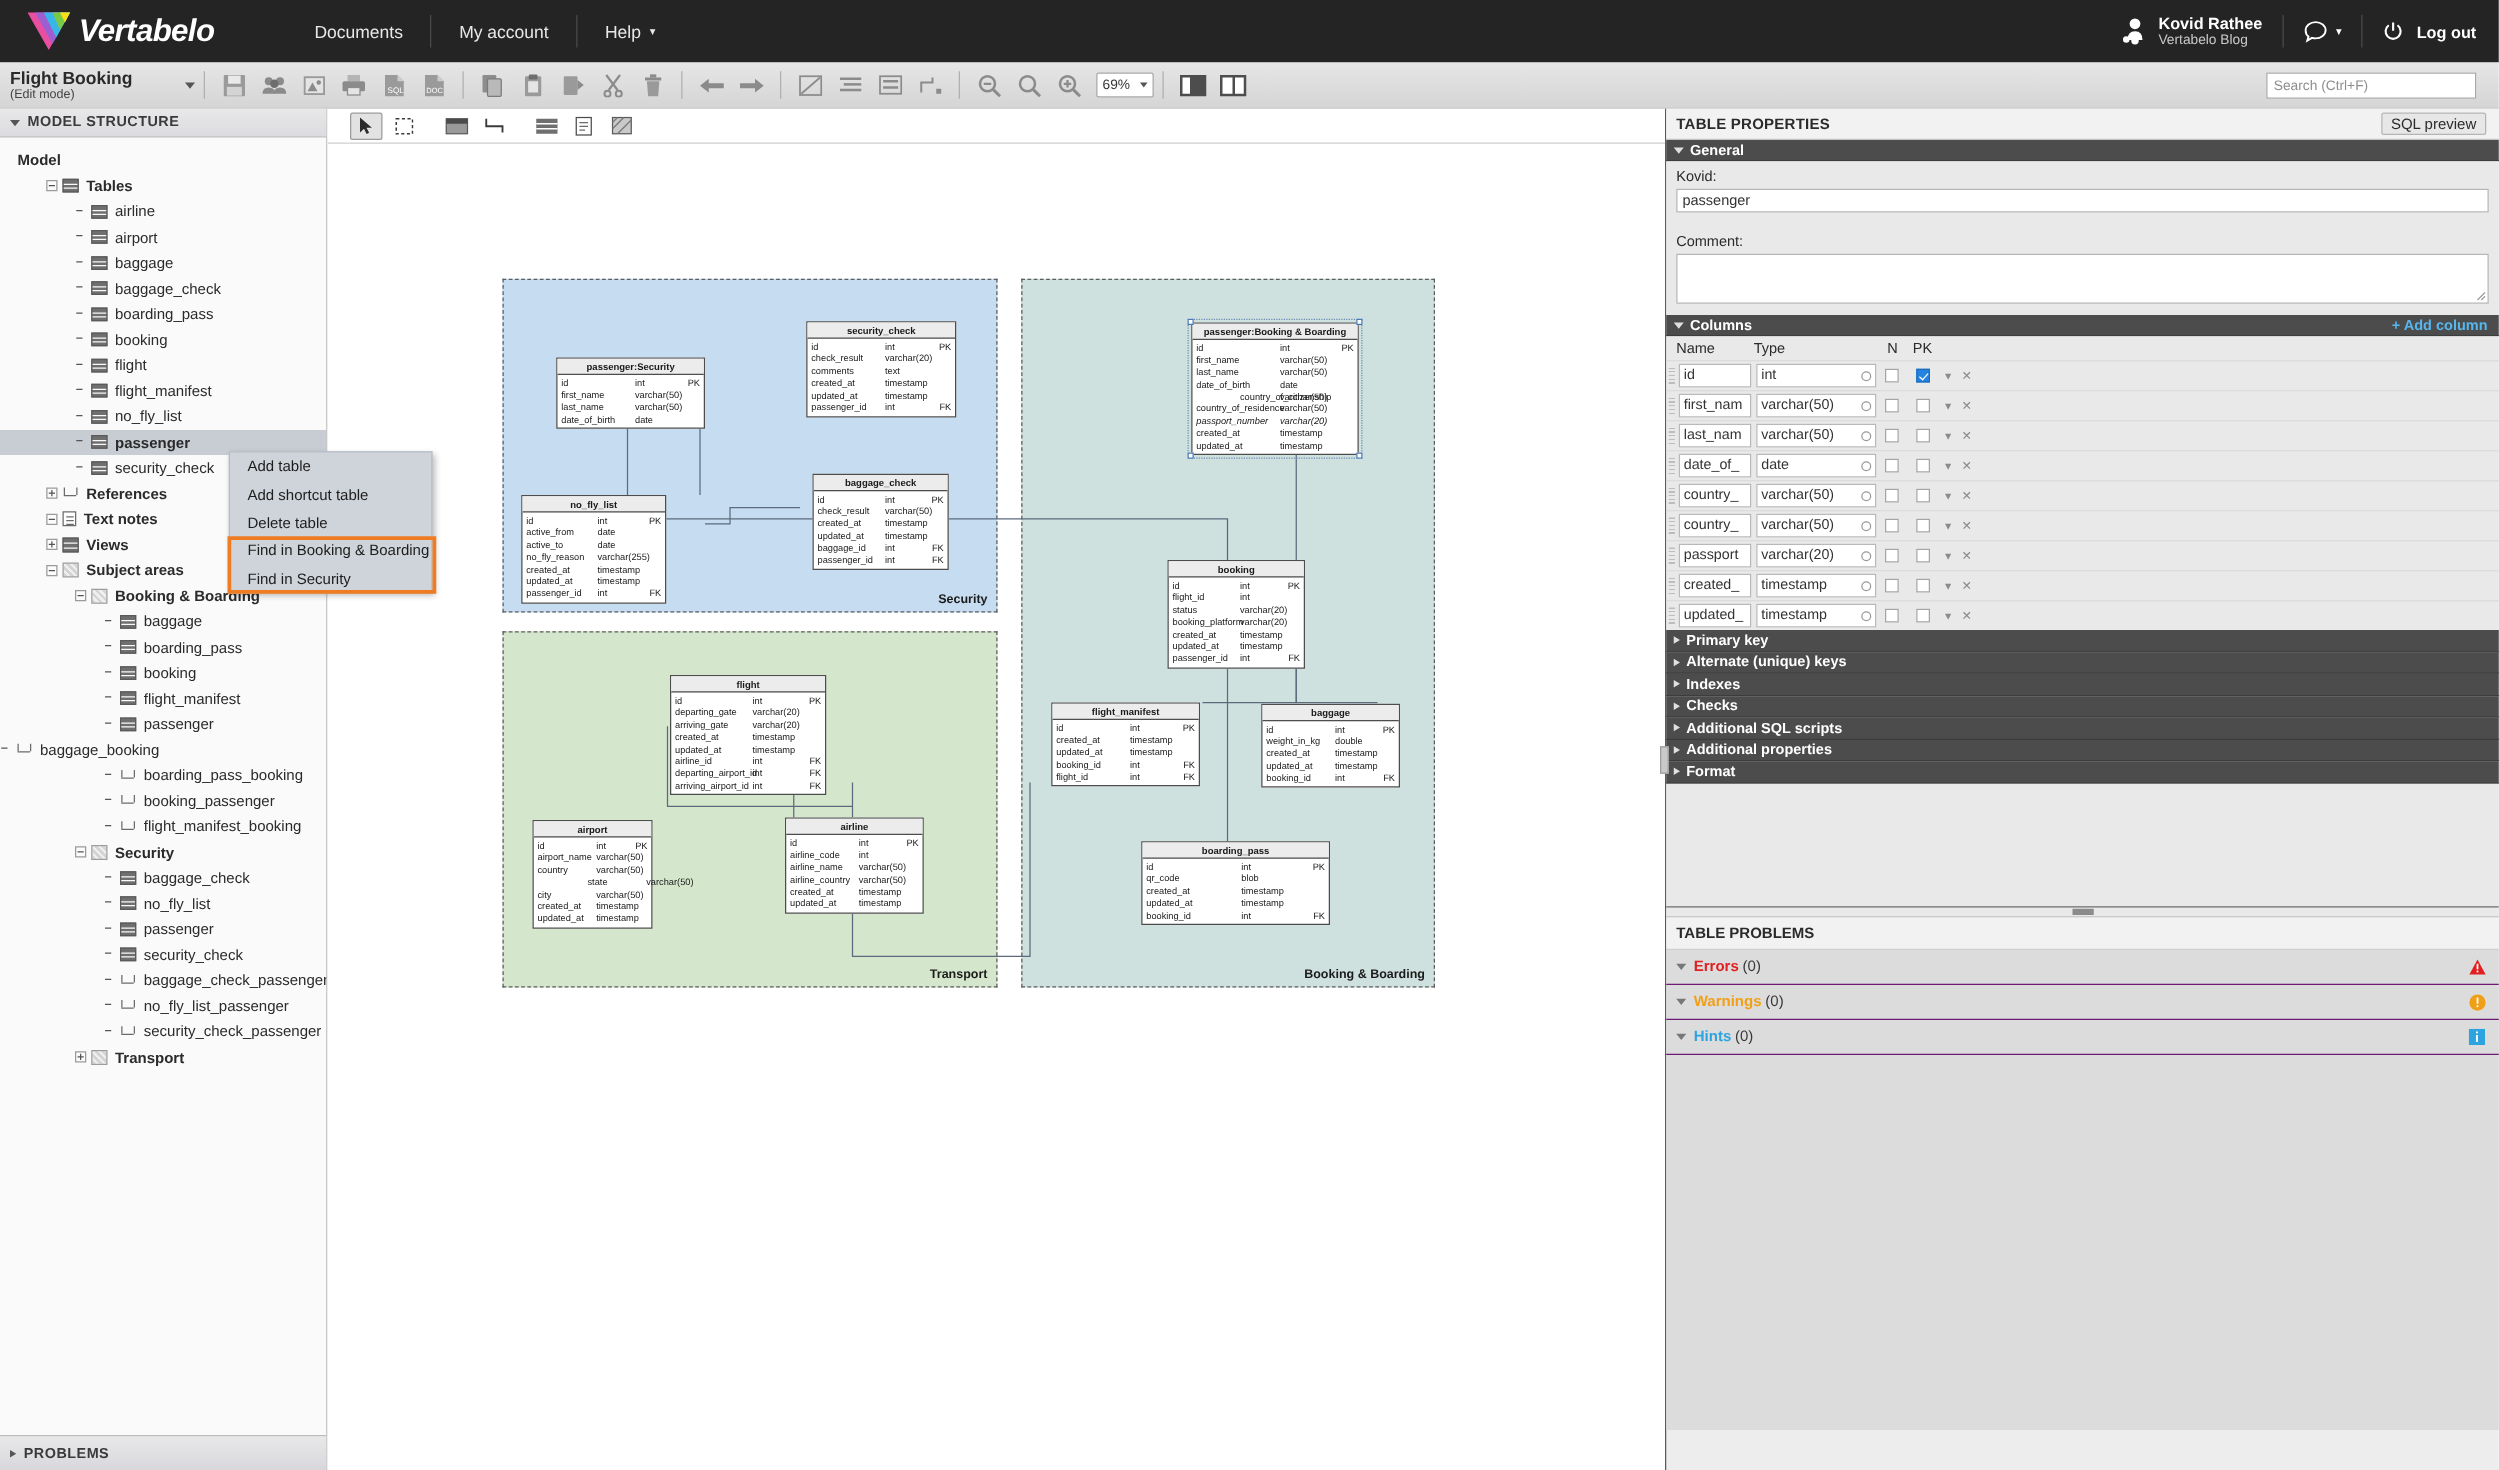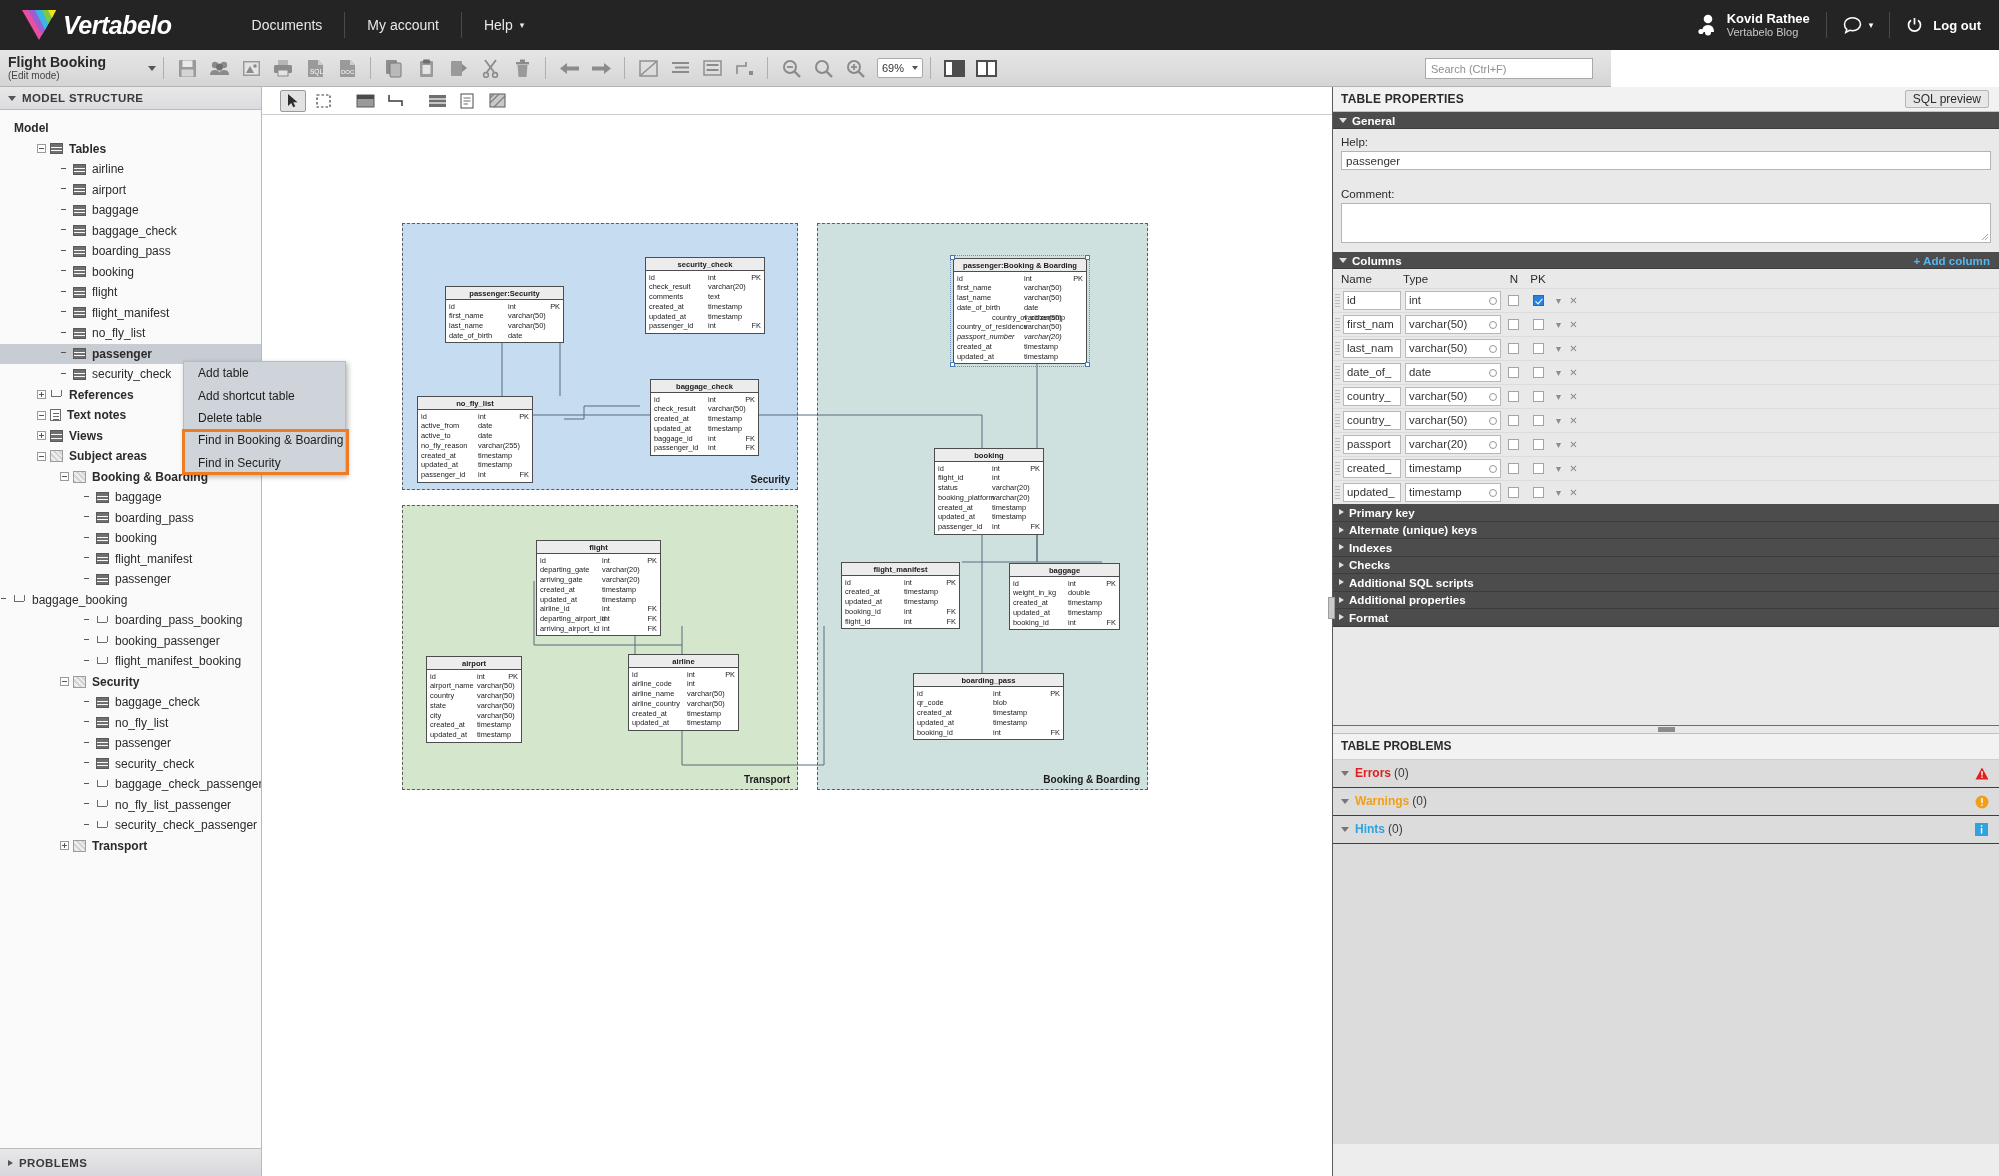--- a/index.html
+++ b/index.html
@@ -15,21 +15,21 @@
   .nav-sep { width:1px; height:26px; background:#4a4a4a; }
   #nav-links { display:flex; align-items:center; margin-left:58px; }
   #nav-right { margin-left:auto; display:flex; align-items:center; margin-right:18px; }
   #user-block { display:flex; align-items:center; }
   #user-icon { width:22px; height:24px; position:relative; margin-right:8px; }
   #user-name { color:#fff; font-size:13px; font-weight:bold; line-height:14px; }
   #user-org { color:#c8c8c8; font-size:11px; line-height:13px; }
   #logout { color:#fff; font-size:13px; font-weight:bold; margin-left:10px; }
 
   
-  #toolbar { position:absolute; left:0; top:50px; width:1611px; height:37px; background:linear-gradient(#e6e6e6,#d5d5d5); border-bottom:1px solid #b4b4b4; display:flex; align-items:center; }
+  #toolbar { position:absolute; left:0; top:50px; width:1999px; height:37px; background:linear-gradient(#e6e6e6,#d5d5d5); border-bottom:1px solid #b4b4b4; display:flex; align-items:center; }
   #doc-title-box { width:148px; padding-left:8px; }
   #doc-title { font-size:14px; font-weight:bold; color:#2a2a2a; line-height:15px; }
   #doc-mode { font-size:10px; color:#444; line-height:12px; }
   #doc-caret { width:0;height:0;border-left:4px solid transparent;border-right:4px solid transparent;border-top:5px solid #555; }
   .tb-btn { width:28px; height:28px; display:flex; align-items:center; justify-content:center; margin:0 2px; }
   .tb-sep { width:1px;height:22px;background:#b0b0b0;margin:0 7px; }
   #zoom-select { height:20px; min-width:46px; background:#fff; border:1px solid #a9a9a9; border-radius:2px; display:flex; align-items:center; padding:0 4px; font-size:11px; }
   #zoom-caret { width:0;height:0;border-left:3.5px solid transparent;border-right:3.5px solid transparent;border-top:4.5px solid #555; margin-left:auto; }
   #search-box { position:absolute; right:18px; top:8px; width:168px; height:21px; background:#fff; border:1px solid #a9a9a9; font-size:11px; color:#8e8e8e; padding:0 5px; line-height:20px; }
 
@@ -1027,21 +1027,21 @@
           <div class="tbl-row" style="position: relative;">
             <span class="tc-name">airport_name</span>
             <span class="tc-type" style="left: 50px;">varchar(50)</span>
             <span class="tc-key"></span>
           </div>
           <div class="tbl-row" style="position: relative;">
             <span class="tc-name">country</span>
             <span class="tc-type" style="left: 50px;">varchar(50)</span>
             <span class="tc-key"></span>
           </div>
-          <div class="tbl-row" style="position: relative;">
+          <div class="tbl-row" style="position: relative; margin-left: 40px;">
             <span class="tc-name">state</span>
             <span class="tc-type" style="left: 50px;">varchar(50)</span>
             <span class="tc-key"></span>
           </div>
           <div class="tbl-row" style="position: relative;">
             <span class="tc-name">city</span>
             <span class="tc-type" style="left: 50px;">varchar(50)</span>
             <span class="tc-key"></span>
           </div>
           <div class="tbl-row" style="position: relative;">
@@ -1099,21 +1099,21 @@
   <div id="tp-head">
     <span id="tp-title">TABLE PROPERTIES</span>
     <span id="sqlprev">SQL preview</span>
   </div>
 
   <div class="sec-head">
     <div class="ar"></div>
     <span class="sec-title">General</span>
   </div>
   <div id="general-body">
-    <div class="fld-lbl">Help:</div>
+    <div class="fld-lbl">Kovid:</div>
     <div id="name-input">passenger</div>
     <div class="fld-lbl" style="margin-top:17px;">Comment:</div>
     <div id="comment-input">
       <svg id="comment-grip" viewBox="0 0 8 8">
           <path d="M7 1 L1 7 M7 4 L4 7" stroke="#9a9a9a" stroke-width="0.9"></path>
         </svg>
     </div>
   </div>
 
   <div class="sec-head">

